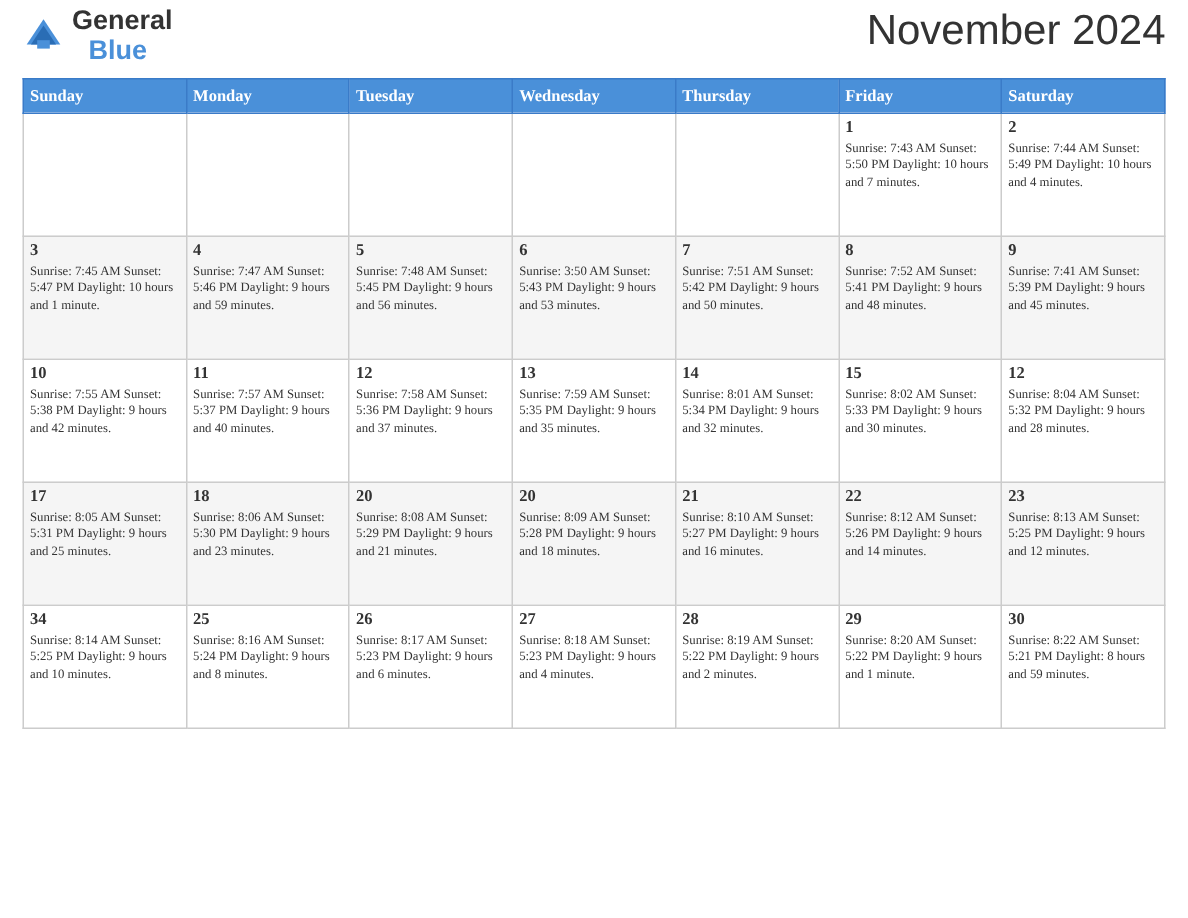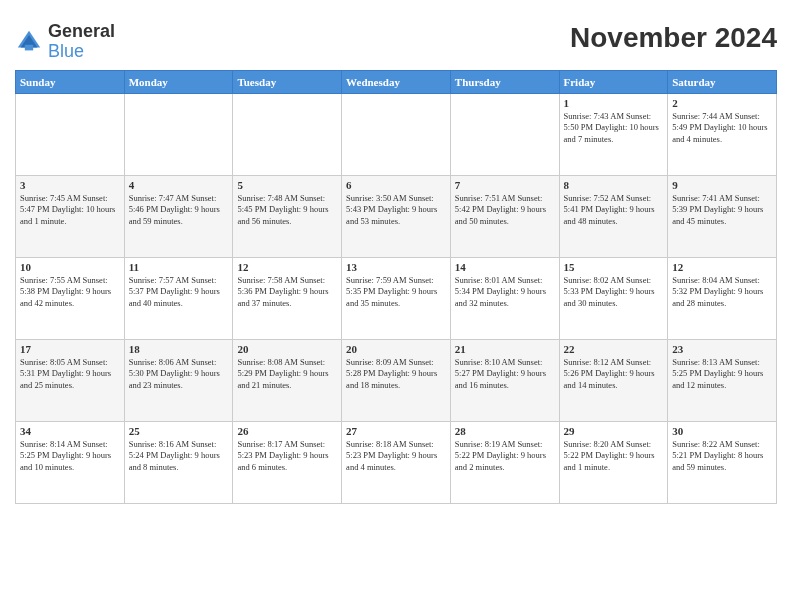--- a/index.html
+++ b/index.html
@@ -6,21 +6,21 @@
     body {
       font-family: Arial, sans-serif;
       background: #fff;
       width: 792px;
       height: 612px;
       overflow: hidden;
     }
     .page {
       width: 792px;
       height: 536px;
-      padding: 22px 15px;
+      padding: 4px 15px;
     }
     .header {
       display: flex;
       justify-content: space-between;
       align-items: flex-start;
       margin-bottom: 8px;
     }
     .logo {
       display: flex;
       align-items: center;
@@ -31,34 +31,35 @@
       flex-direction: column;
       line-height: 1.1;
     }
     .logo-general {
       font-size: 18px;
       font-weight: bold;
       color: #333;
     }
     .logo-blue {
       font-size: 18px;
-      font-weight: normal;
+      font-weight: bold;
       color: #4a90d9;
+      margin-left: 11px;
     }
     .logo-icon {
       width: 28px;
       height: 28px;
     }
     .title-block {
       text-align: right;
     }
     .month-title {
       font-size: 28px;
       color: #333;
-      font-weight: bold;
+      font-weight: normal;
     }
     .location {
       font-size: 14px;
       color: #555;
     }
     .calendar {
       width: 100%;
       border-collapse: collapse;
       table-layout: fixed;
       font-family: Liberation Serif, serif;

